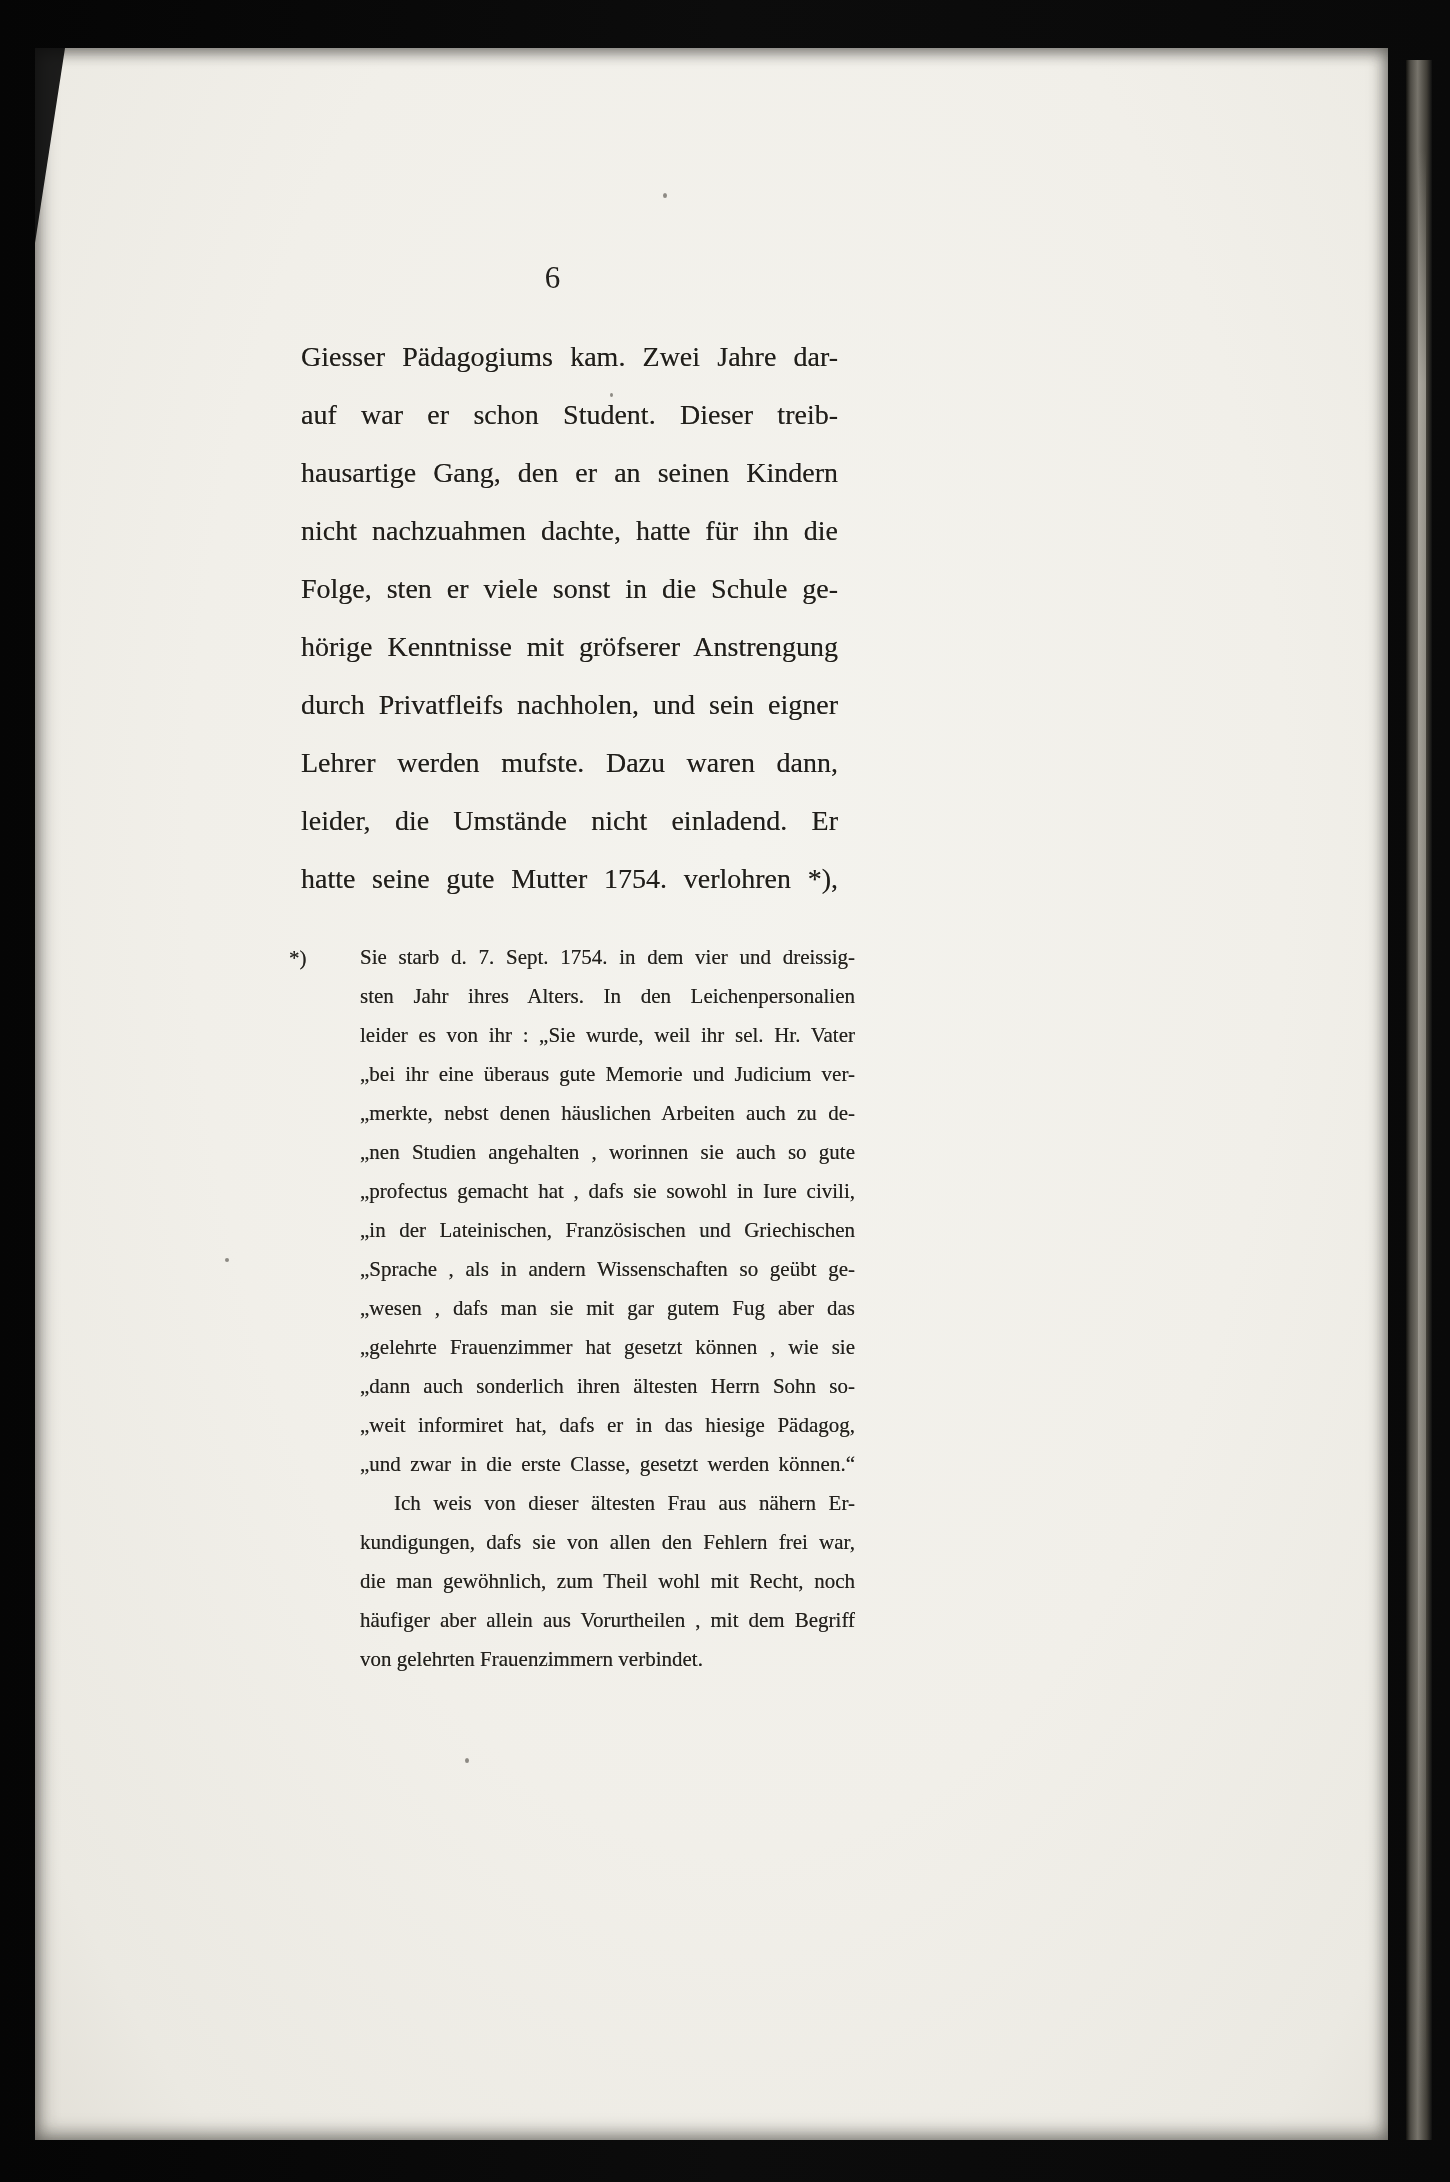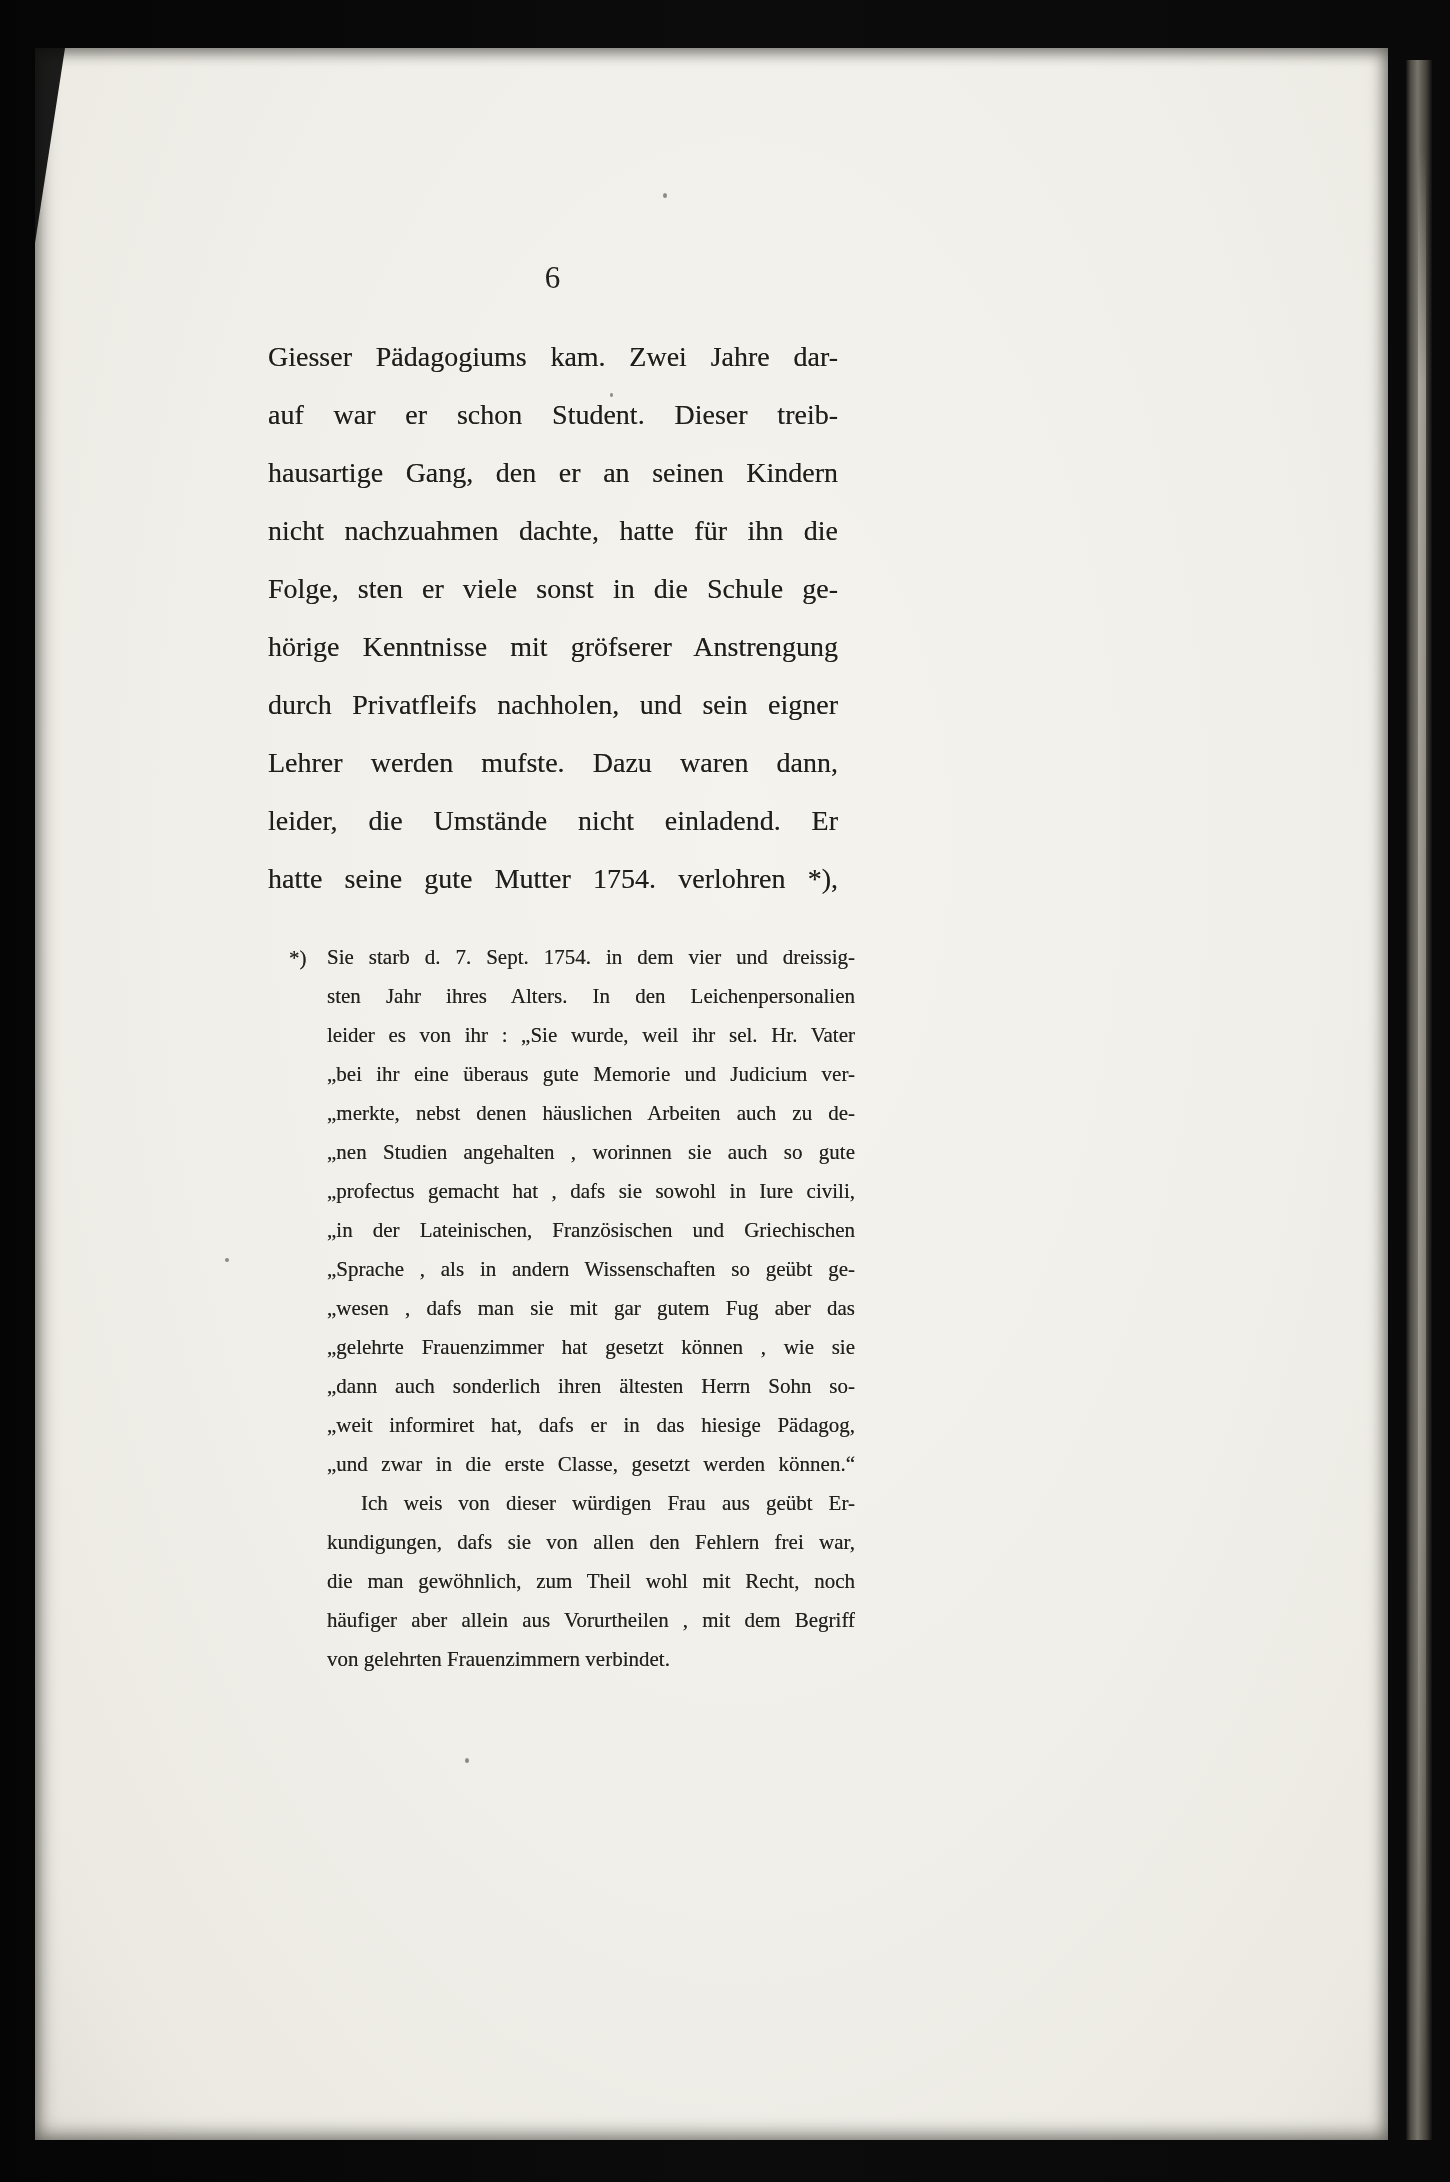--- a/index.html
+++ b/index.html
@@ -52,20 +52,21 @@
   }
   .footnote{
     position:absolute;left:292px;top:890px;width:528px;
     font-size:21px;line-height:39px;color:#23211d;
   }
   .line{
     text-align:justify;
     text-align-last:justify;
     white-space:normal;
     text-shadow:0 0 .5px rgba(30,28,24,.6);
+    margin-left:33px;
   }
   .line.short{text-align-last:left;}
   .line.indent{text-indent:34px;}
   .footnote-marker{
     position:absolute;left:-38px;top:1px;
     font-size:21px;color:#23211d;
     text-shadow:0 0 .5px rgba(30,28,24,.6);
   }
 </style>
 </head>
@@ -100,21 +101,21 @@
       <div class="line">„merkte, nebst denen häuslichen Arbeiten auch zu de-</div>
       <div class="line">„nen Studien angehalten , worinnen sie auch so gute</div>
       <div class="line">„profectus gemacht hat , dafs sie sowohl in Iure civili,</div>
       <div class="line">„in der Lateinischen, Französischen und Griechischen</div>
       <div class="line">„Sprache , als in andern Wissenschaften so geübt ge-</div>
       <div class="line">„wesen , dafs man sie mit gar gutem Fug aber das</div>
       <div class="line">„gelehrte Frauenzimmer hat gesetzt können , wie sie</div>
       <div class="line">„dann auch sonderlich ihren ältesten Herrn Sohn so-</div>
       <div class="line">„weit informiret hat, dafs er in das hiesige Pädagog,</div>
       <div class="line">„und zwar in die erste Classe, gesetzt werden können.“</div>
-      <div class="line indent">Ich weis von dieser würdigen Frau aus geübt Er-</div>
+      <div class="line indent">Ich weis von dieser ältesten Frau aus nähern Er-</div>
       <div class="line">kundigungen, dafs sie von allen den Fehlern frei war,</div>
       <div class="line">die man gewöhnlich, zum Theil wohl mit Recht, noch</div>
       <div class="line">häufiger aber allein aus Vorurtheilen , mit dem Begriff</div>
       <div class="line short">von gelehrten Frauenzimmern verbindet.</div>
     </div>
 
     <div class="speck" style="left:628px;top:145px;width:4px;height:5px;"></div>
     <div class="speck" style="left:575px;top:345px;width:3px;height:4px;"></div>
     <div class="speck" style="left:190px;top:1210px;width:4px;height:4px;"></div>
     <div class="speck" style="left:430px;top:1710px;width:4px;height:5px;"></div>

